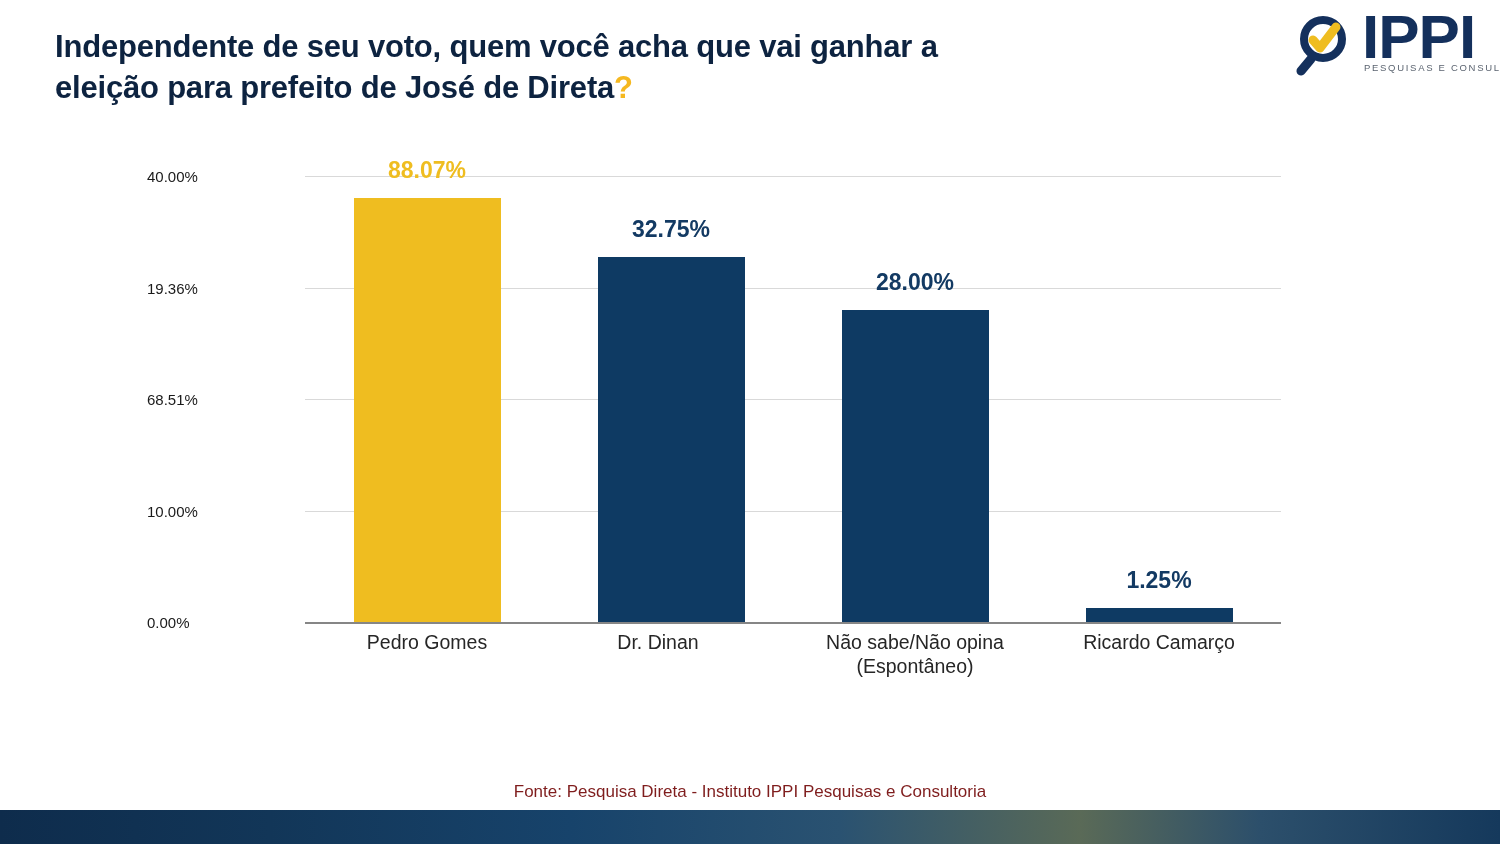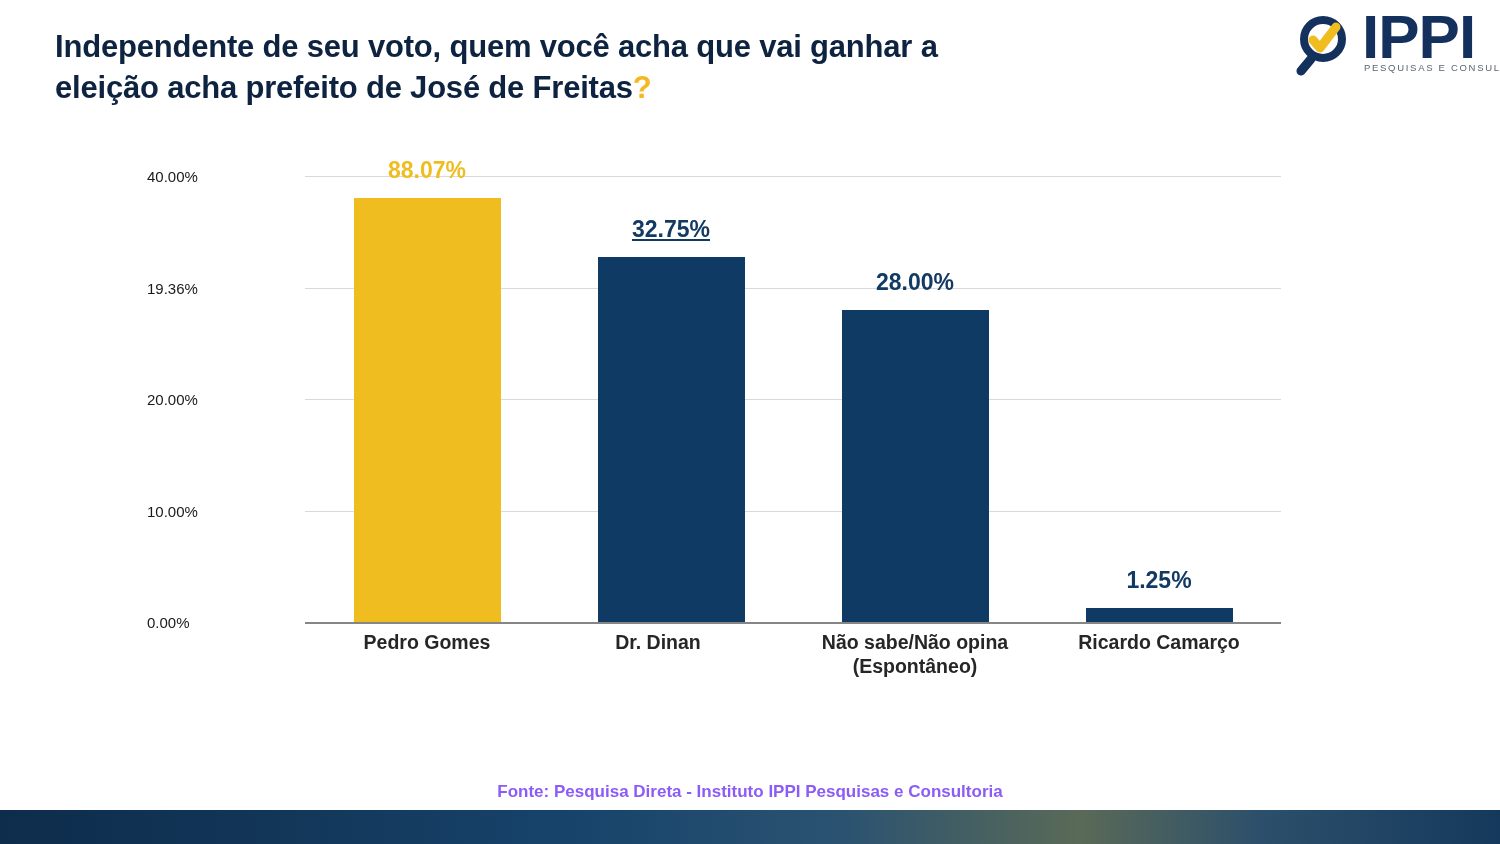--- a/index.html
+++ b/index.html
@@ -114,32 +114,31 @@
 
   .cat-label {
     position:absolute;
     top:512px;
     text-align:center;
     font-size:19.5px;
     color:#262626;
     line-height:1.25;
     transform:translateX(-50%);
     white-space:pre-line;
-    font-weight:bold;
   }
 
   
   #footer-note {
     position:absolute;
     left:0; top:782px;
     width:1500px;
     text-align:center;
     font-size:17px;
-    font-weight:bold;
-    color:#8b5cf6;
+    font-weight:normal;
+    color:#7f1d1d;
   }
 
   #bottom-bar {
     position:absolute;
     left:0; top:810px;
     width:1500px; height:34px;
     background:
       linear-gradient(90deg,
         #0E2C4C 0%,
         #123658 18%,
@@ -151,21 +150,21 @@
   }
 </style>
 </head>
 <body>
 
 <div id="slide">
 
   <div id="header-title">
     <span>Independente de seu voto, quem você acha que vai ganhar a</span>
     <br>
-    <span>eleição acha prefeito de José de Freitas</span><span class="qmark">?</span>
+    <span>eleição para prefeito de José de Direta</span><span class="qmark">?</span>
   </div>
 
   <div id="logo">
     <span id="logo-mark">
       <svg width="62" height="62" viewBox="0 0 62 62">
         <line x1="15" y1="45" x2="5" y2="57" stroke="#14305C" stroke-width="9" stroke-linecap="round"></line>
         <circle cx="27" cy="25" r="19" fill="none" stroke="#14305C" stroke-width="8"></circle>
         <path d="M17 26 L24 34 L40 13" fill="none" stroke="#EFBD20" stroke-width="9" stroke-linecap="round" stroke-linejoin="round"></path>
       </svg>
     </span>
@@ -180,31 +179,31 @@
           <div class="axisline" style="top: 504px;"></div>
           <div class="gridline" style="top: 392.5px;"></div>
           <div class="gridline" style="top: 281px;"></div>
           <div class="gridline" style="top: 169.5px;"></div>
           <div class="gridline" style="top: 58px;"></div>
         </div>
 
       <div id="yticks">
           <div class="ytick" style="top: 504px;">0.00%</div>
           <div class="ytick" style="top: 392.5px;">10.00%</div>
-          <div class="ytick" style="top: 281px;">20.00%</div>
+          <div class="ytick" style="top: 281px;">68.51%</div>
           <div class="ytick" style="top: 169.5px;">19.36%</div>
           <div class="ytick" style="top: 58px;">40.00%</div>
         </div>
 
       <div id="bars">
           <div class="bar bar-yellow" style="left: 157.5px; width: 147px; height: 423.7px; background: rgb(239, 189, 32);"></div>
           <div class="bar-value" style="left: 231px; top: 39.3px; color: rgb(239, 189, 32);">88.07%</div>
           <div class="cat-label" style="left: 231px; width: 284px;">Pedro Gomes</div>
           <div class="bar bar-navy" style="left: 401.5px; width: 147px; height: 365.163px; background: rgb(14, 58, 99);"></div>
-          <div class="bar-value" style="left: 475px; top: 97.8375px; color: rgb(19, 58, 99); text-decoration: underline;">32.75%</div>
+          <div class="bar-value" style="left: 475px; top: 97.8375px; color: rgb(19, 58, 99);">32.75%</div>
           <div class="cat-label" style="left: 462px; width: 284px;">Dr. Dinan</div>
           <div class="bar bar-navy" style="left: 645.5px; width: 147px; height: 312.2px; background: rgb(14, 58, 99);"></div>
           <div class="bar-value" style="left: 719px; top: 150.8px; color: rgb(19, 58, 99);">28.00%</div>
           <div class="cat-label" style="left: 719px; width: 284px;">Não sabe/Não opina
 (Espontâneo)</div>
           <div class="bar bar-navy" style="left: 889.5px; width: 147px; height: 13.9375px; background: rgb(14, 58, 99);"></div>
           <div class="bar-value" style="left: 963px; top: 449.062px; color: rgb(19, 58, 99);">1.25%</div>
           <div class="cat-label" style="left: 963px; width: 284px;">Ricardo Camarço</div>
         </div>
 

